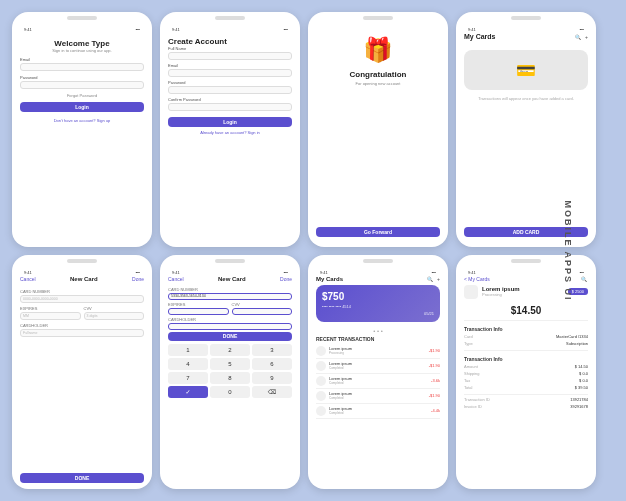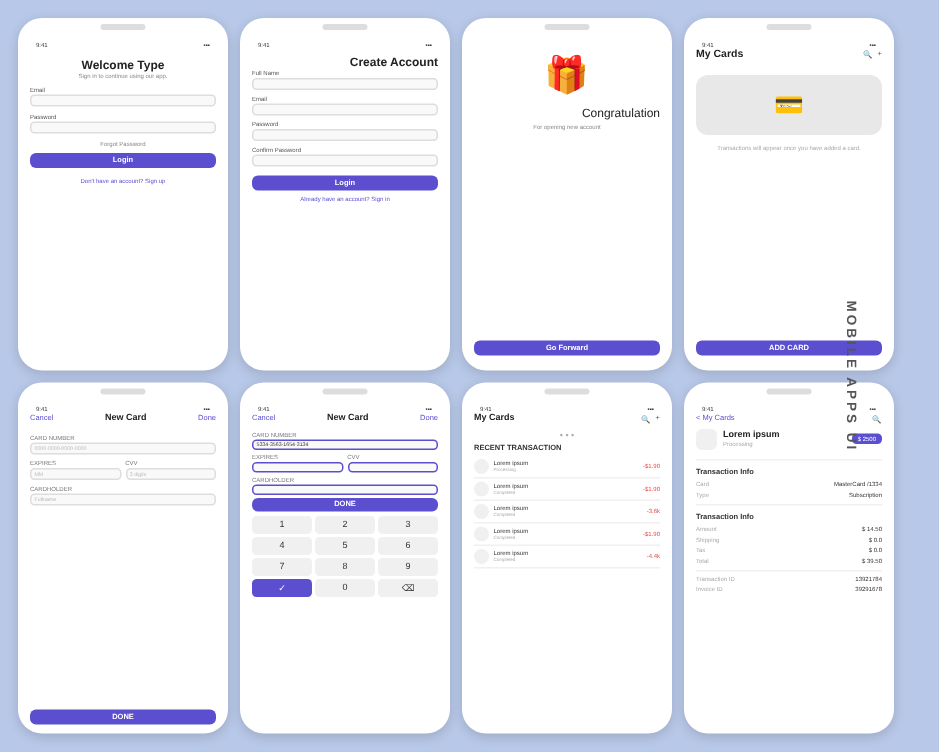--- a/index.html
+++ b/index.html
@@ -77,30 +77,30 @@
     .phone1 .title { font-size: 8px; font-weight: bold; color: #222; text-align: center; margin-top: 6px; }
     .phone1 .subtitle { font-size: 4px; color: #888; text-align: center; margin-bottom: 4px; }
     .phone1 .field-label { font-size: 4px; color: #555; margin-bottom: 1px; }
     .phone1 .field-input { width: 100%; height: 8px; border: 1px solid #ddd; border-radius: 3px; margin-bottom: 4px; background: #f9f9f9; }
     .phone1 .btn-login { width: 100%; height: 10px; background: #5b4fcf; border-radius: 4px; margin: 4px 0; }
     .phone1 .forgot { font-size: 4px; color: #888; text-align: center; }
     .phone1 .signup { font-size: 4px; color: #888; text-align: center; margin-top: 2px; }
     .phone1 .signup span { color: #5b4fcf; }
 
     
-    .phone2 .title { font-size: 8px; font-weight: bold; color: #222; text-align: right; margin-top: 4px; }
+    .phone2 .title { font-size: 8px; font-weight: bold; color: #222; text-align: left; margin-top: 4px; }
     .phone2 .field-label { font-size: 4px; color: #555; margin-bottom: 1px; }
     .phone2 .field-input { width: 100%; height: 8px; border: 1px solid #ddd; border-radius: 3px; margin-bottom: 3px; background: #f9f9f9; }
     .phone2 .btn-login { width: 100%; height: 10px; background: #5b4fcf; border-radius: 4px; margin: 3px 0; }
     .phone2 .signin { font-size: 4px; color: #888; text-align: center; }
     .phone2 .signin span { color: #5b4fcf; }
 
     
     .phone3 .gift-icon { text-align: center; font-size: 24px; margin: 10px 0 6px; }
-    .phone3 .congrat-title { font-size: 8px; font-weight: normal; color: #222; text-align: right; }
+    .phone3 .congrat-title { font-size: 8px; font-weight: bold; color: #222; text-align: center; }
     .phone3 .congrat-sub { font-size: 4px; color: #888; text-align: center; margin-top: 2px; }
     .phone3 .btn-forward { width: 100%; height: 10px; background: #5b4fcf; border-radius: 4px; margin-top: auto; }
 
     
     .phone4 .header { display: flex; justify-content: space-between; align-items: center; margin-bottom: 4px; }
     .phone4 .header-title { font-size: 7px; font-weight: bold; color: #222; }
     .phone4 .header-icons { font-size: 5px; color: #555; display: flex; gap: 3px; }
     .phone4 .card-placeholder { width: 100%; height: 40px; background: #e8e8e8; border-radius: 8px; display: flex; align-items: center; justify-content: center; margin: 6px 0; }
     .phone4 .card-icon { font-size: 16px; color: #bbb; }
     .phone4 .card-msg { font-size: 4px; color: #aaa; text-align: center; margin-bottom: 4px; }
@@ -343,20 +343,27 @@
         <span>9:41</span>
           <span>▪▪▪</span>
       </div>
       <div class="header">
         <span class="header-title">My Cards</span>
         <div style="display:flex;gap:3px;font-size:5px;color:#555;">
           <span>🔍</span>
           <span>+</span>
         </div>
       </div>
+      <div class="card-display">
+        <div class="card-balance">$750</div>
+        <div class="card-number">•••• •••• •••• 4514</div>
+        <div style="display:flex;justify-content:flex-end;margin-top:2px;">
+          <span style="font-size:4px;color:rgba(255,255,255,0.8);">05/21</span>
+        </div>
+      </div>
       <div class="card-dots">• • •</div>
       <div class="tx-title">RECENT TRANSACTION</div>
       <div id="tx-list">
           <div class="tx-item">
     <div class="tx-icon"></div>
     <div>
       <div class="tx-name">Lorem ipsum</div>
       <div class="tx-sub">Processing</div>
     </div>
     <div class="tx-amount">-$1.90</div>
@@ -408,20 +415,21 @@
         <span class="search-icon">🔍</span>
       </div>
       <div class="detail-header">
         <div class="detail-icon"></div>
         <div>
           <div class="detail-title">Lorem ipsum</div>
           <div class="detail-sub">Processing</div>
         </div>
         <div class="badge">$ 2500</div>
       </div>
+      <div class="amount-big">$14.50</div>
       <div class="divider"></div>
       <div class="section-title">Transaction Info</div>
       <div id="fields1">
           <div class="info-row">
             <span class="info-label">Card</span>
             <span class="info-value">MasterCard /1334</span>
           </div>
           <div class="info-row">
             <span class="info-label">Type</span>
             <span class="info-value">Subscription</span>

